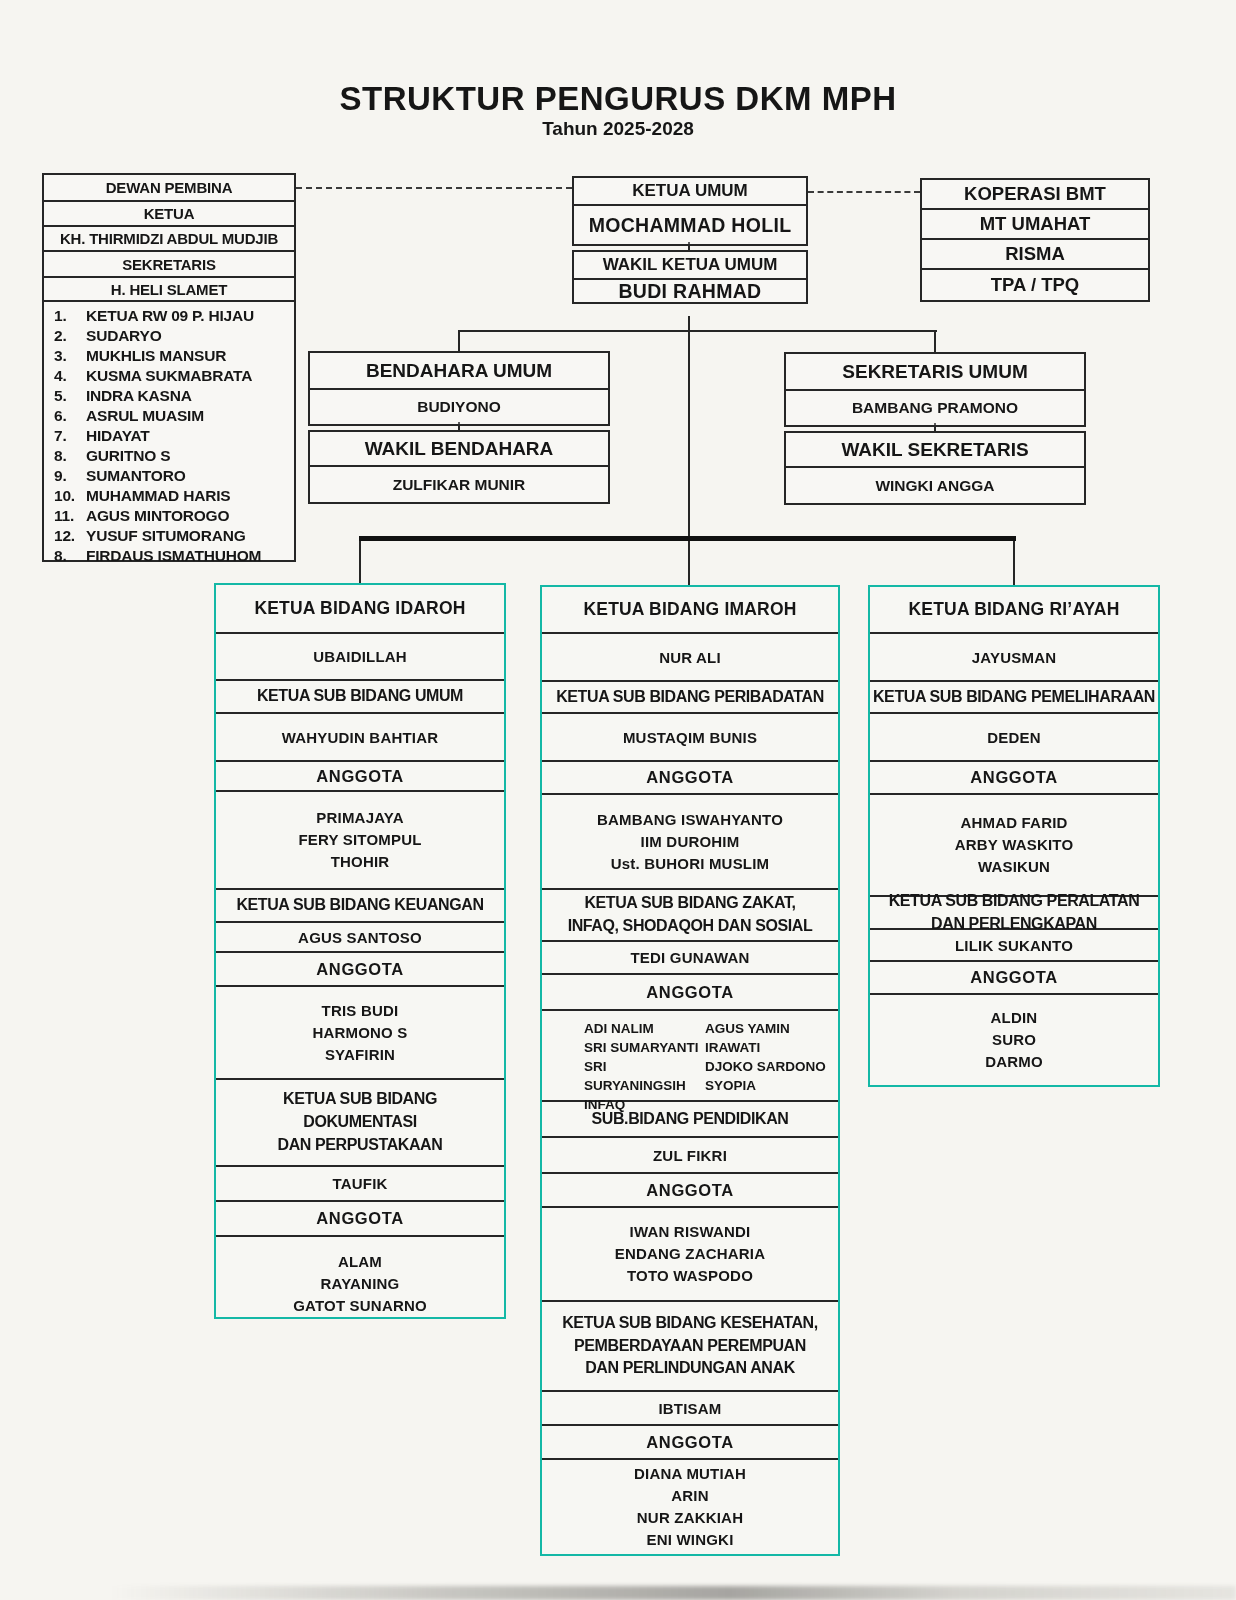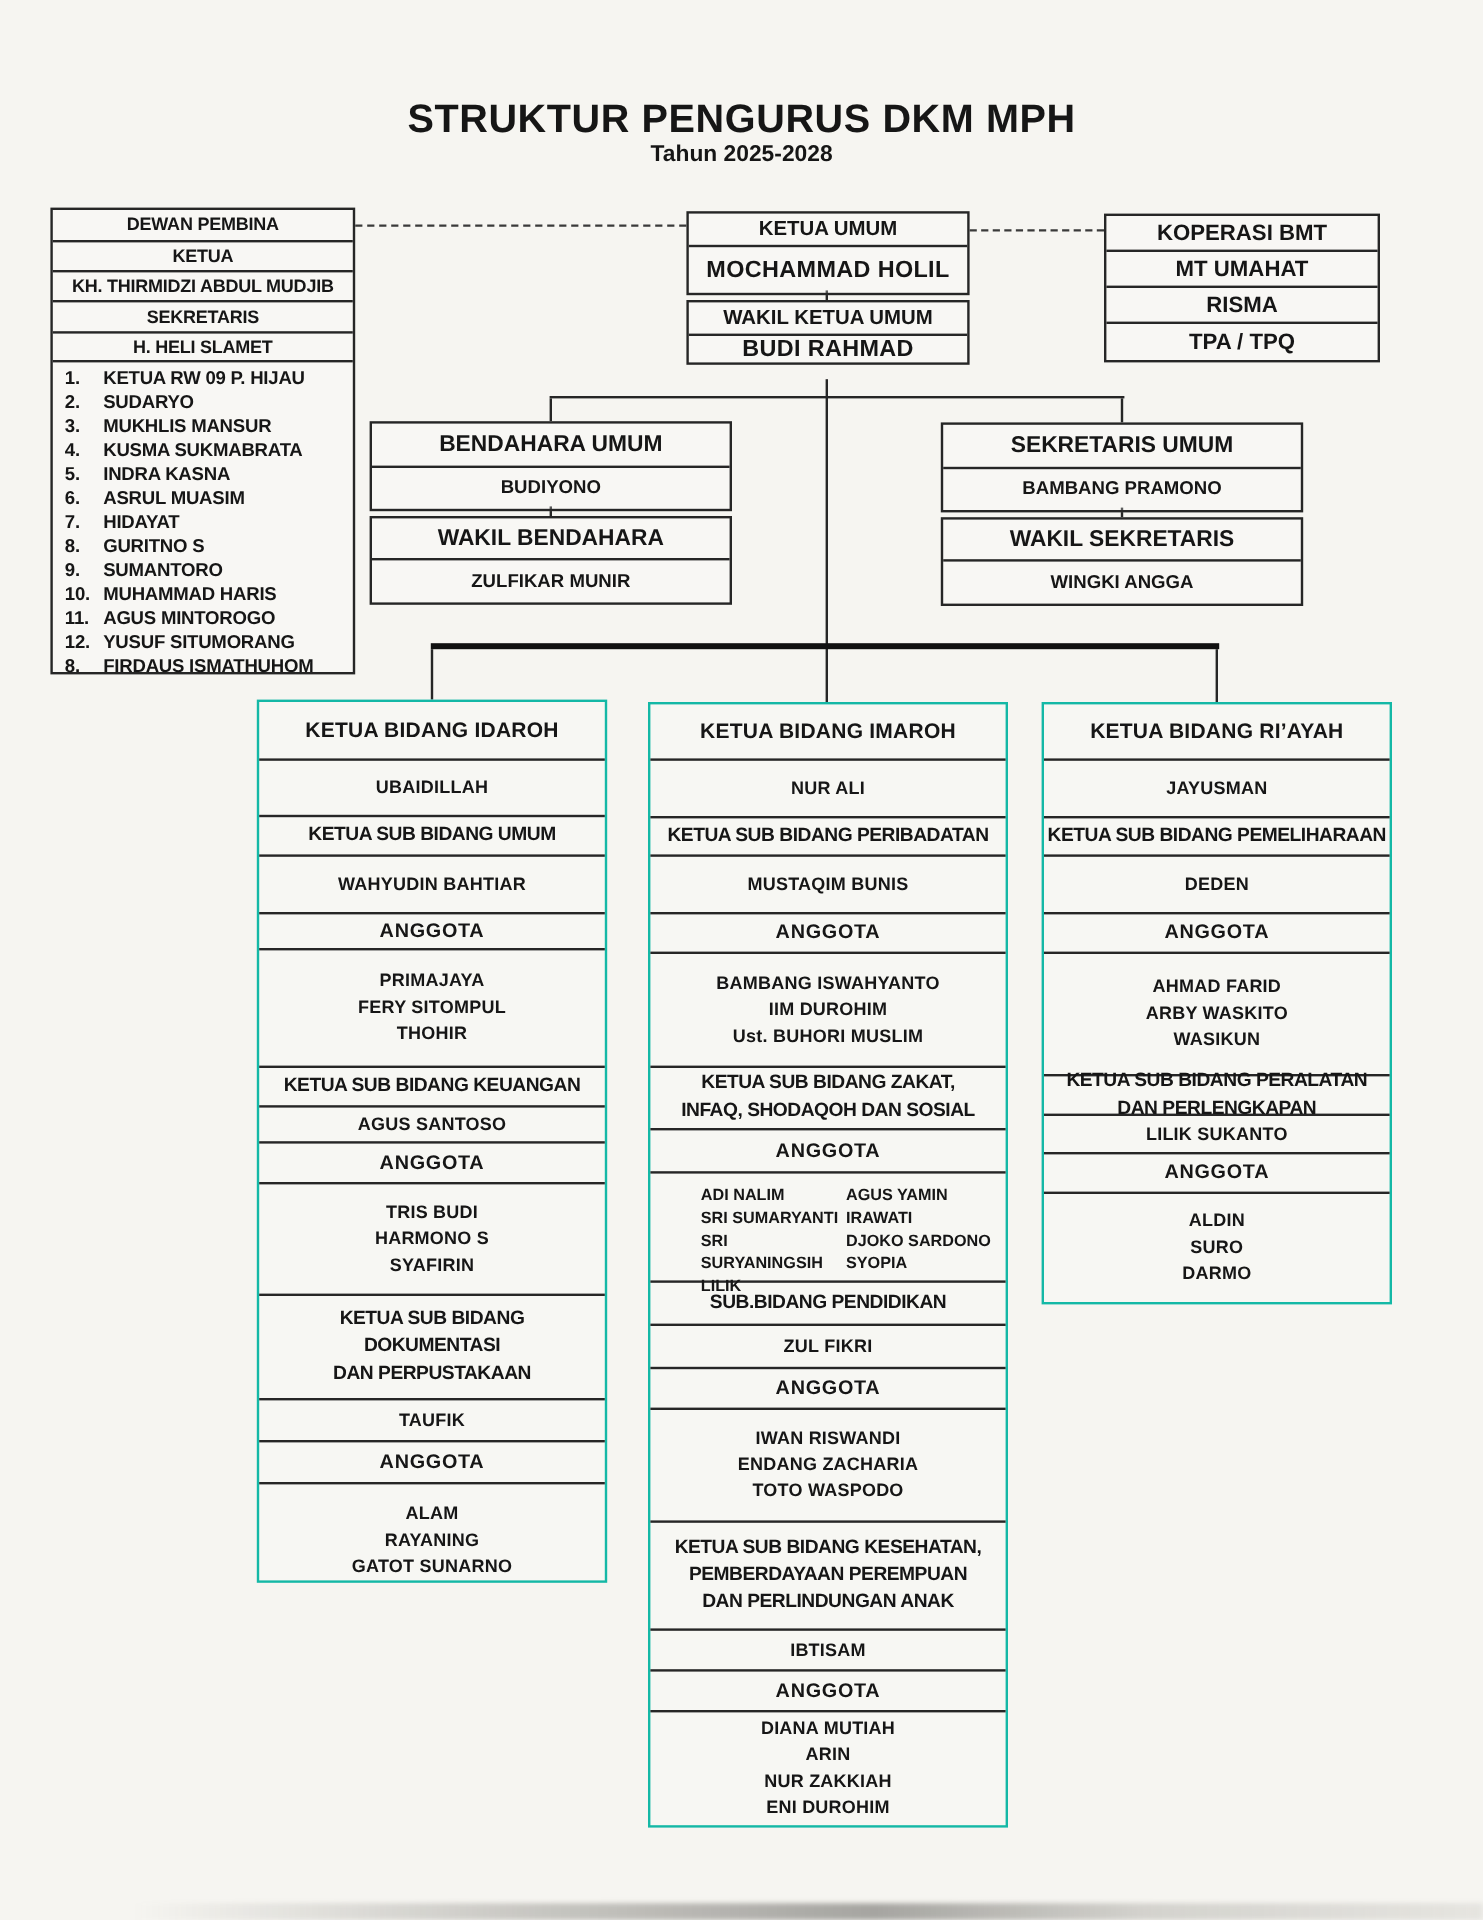--- a/index.html
+++ b/index.html
@@ -245,29 +245,32 @@
       </div>
       <div class="brow members" style="height: 95px;">
         <div>BAMBANG ISWAHYANTO</div>
         <div>IIM DUROHIM</div>
         <div>Ust. BUHORI MUSLIM</div>
       </div>
       <div class="brow sub" style="height: 52px;">
         <div>KETUA SUB BIDANG ZAKAT,</div>
         <div>INFAQ, SHODAQOH DAN SOSIAL</div>
       </div>
+      <div class="brow name" style="height: 33px;">
+        <div>TEDI GUNAWAN</div>
+      </div>
       <div class="brow label" style="height: 36px;">
         <div>ANGGOTA</div>
       </div>
       <div class="brow members2" style="height: 91px; padding-left: 42px;">
         <div class="m2col">
           <div>ADI NALIM</div>
           <div>SRI SUMARYANTI</div>
           <div>SRI SURYANINGSIH</div>
-          <div>LILIK</div>
+          <div>INFAQ</div>
         </div>
         <div class="m2col">
           <div>AGUS YAMIN</div>
           <div>IRAWATI</div>
           <div>DJOKO SARDONO</div>
           <div>SYOPIA</div>
         </div>
       </div>
       <div class="brow sub" style="height: 36px;">
         <div>SUB.BIDANG PENDIDIKAN</div>
@@ -291,21 +294,21 @@
       <div class="brow name" style="height: 34px;">
         <div>IBTISAM</div>
       </div>
       <div class="brow label" style="height: 34px;">
         <div>ANGGOTA</div>
       </div>
       <div class="brow members" style="height: 94px;">
         <div>DIANA MUTIAH</div>
         <div>ARIN</div>
         <div>NUR ZAKKIAH</div>
-        <div>ENI DUROHIM</div>
+        <div>ENI WINGKI</div>
       </div>
     </div>
   <div class="bcol" style="left:868px;top:585px;width:292px">
       <div class="brow header" style="height: 47px;">
         <div>KETUA BIDANG RI’AYAH</div>
       </div>
       <div class="brow name" style="height: 48px;">
         <div>JAYUSMAN</div>
       </div>
       <div class="brow sub" style="height: 32px;">

